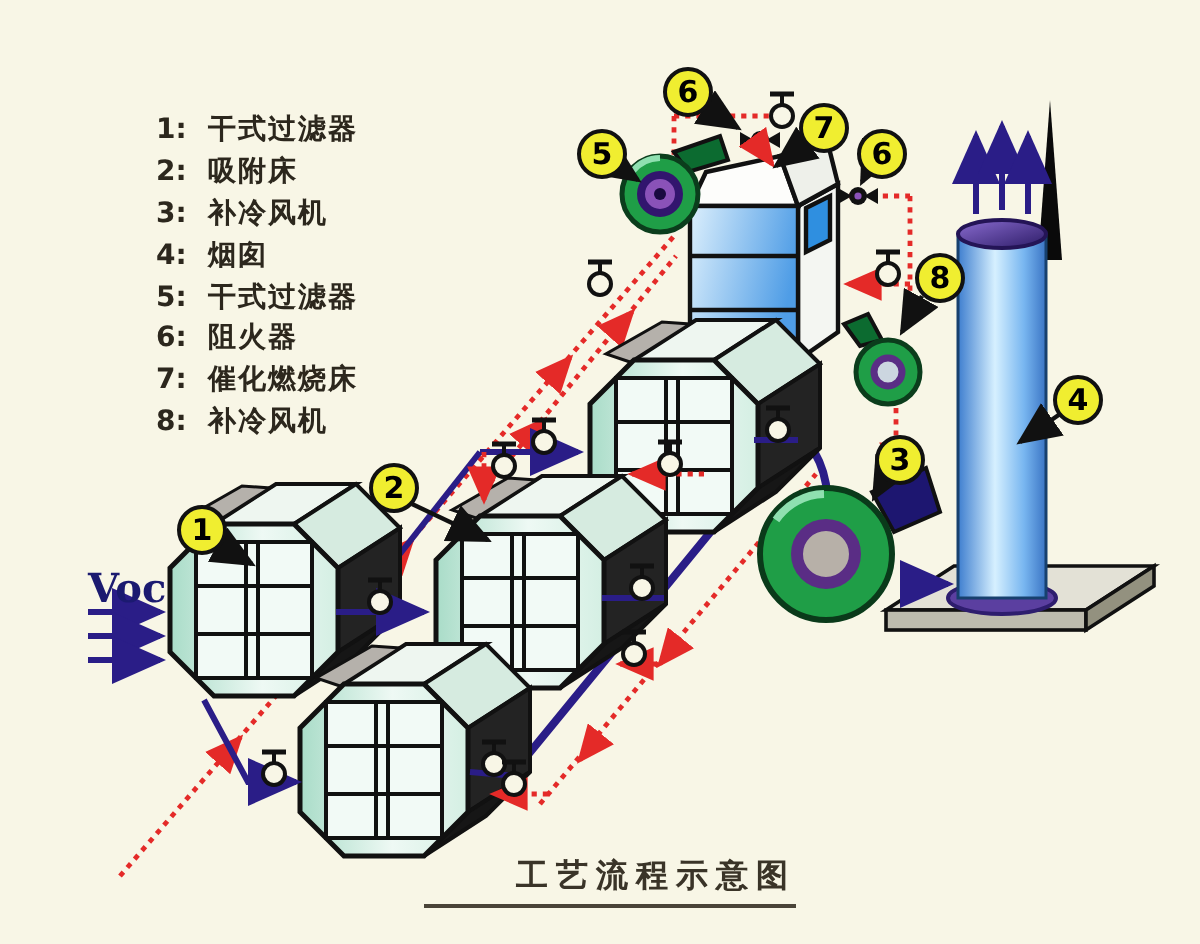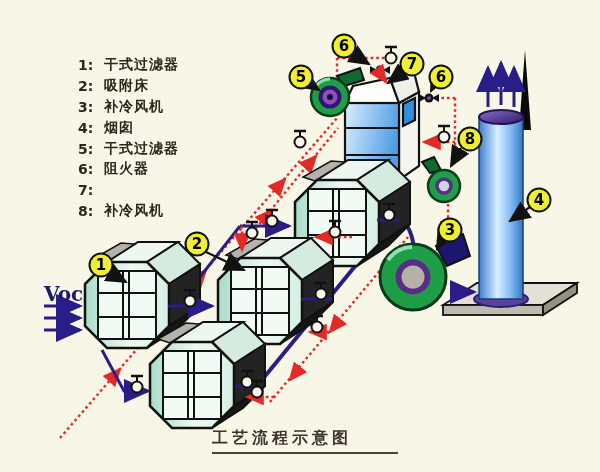--- a/index.html
+++ b/index.html
@@ -5,21 +5,21 @@
   html,body{margin:0;padding:0;}
   #stage{position:relative;width:600px;height:472px;background:#f8f6e6;overflow:hidden;
          font-family:"DejaVu Sans","Liberation Sans",sans-serif;}
   #diagram{position:absolute;left:0;top:0;}
   .legend{position:absolute;left:78px;top:55px;color:#2c271d;}
   .lg-row{display:flex;height:20.8px;align-items:center;font-weight:bold;font-size:14px;}
   .lg-num{width:26px;}
   .lg-label{letter-spacing:1px;}
   .voc{position:absolute;left:44px;top:282px;font-family:"DejaVu Serif","Liberation Serif",serif;
        font-weight:bold;font-size:20px;color:#1b1a70;}
-  .title{position:absolute;left:212px;top:428px;width:186px;text-align:left;
+  .title{position:absolute;left:212px;top:428px;width:186px;text-align:right;
          font-weight:bold;font-size:16px;letter-spacing:4px;color:#3a3428;
          border-bottom:2px solid #4a4438;padding-bottom:3px;}
   svg text.co{font-family:"DejaVu Sans","Liberation Sans",sans-serif;font-weight:bold;font-size:15px;}
 </style>
 </head>
 <body>
 
 <div id="stage">
 
 <svg id="diagram" width="600" height="472" viewBox="0 0 600 472">
@@ -269,20 +269,21 @@
   <div class="lg-row">
         <span class="lg-num">5:</span>
         <span class="lg-label">干式过滤器</span>
       </div>
   <div class="lg-row">
         <span class="lg-num">6:</span>
         <span class="lg-label">阻火器</span>
       </div>
   <div class="lg-row">
         <span class="lg-num">7:</span>
+        <span class="lg-label">催化燃烧床</span>
       </div>
   <div class="lg-row">
         <span class="lg-num">8:</span>
         <span class="lg-label">补冷风机</span>
       </div>
 </div>
 
 <div class="voc">Voc</div>
 <div class="title">工艺流程示意图</div>
 

